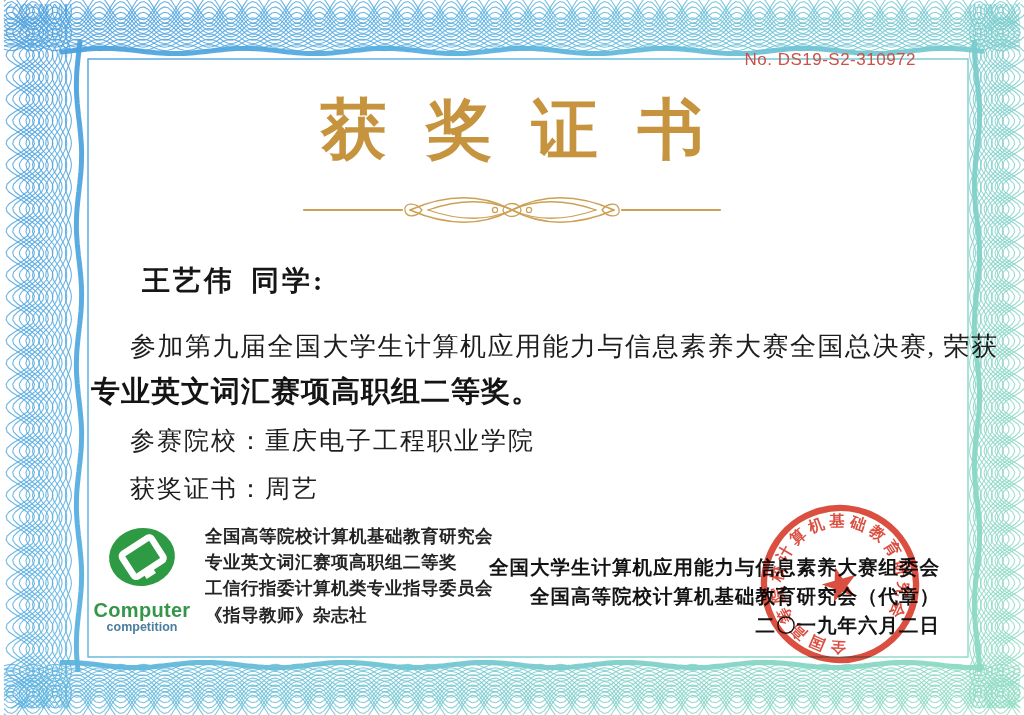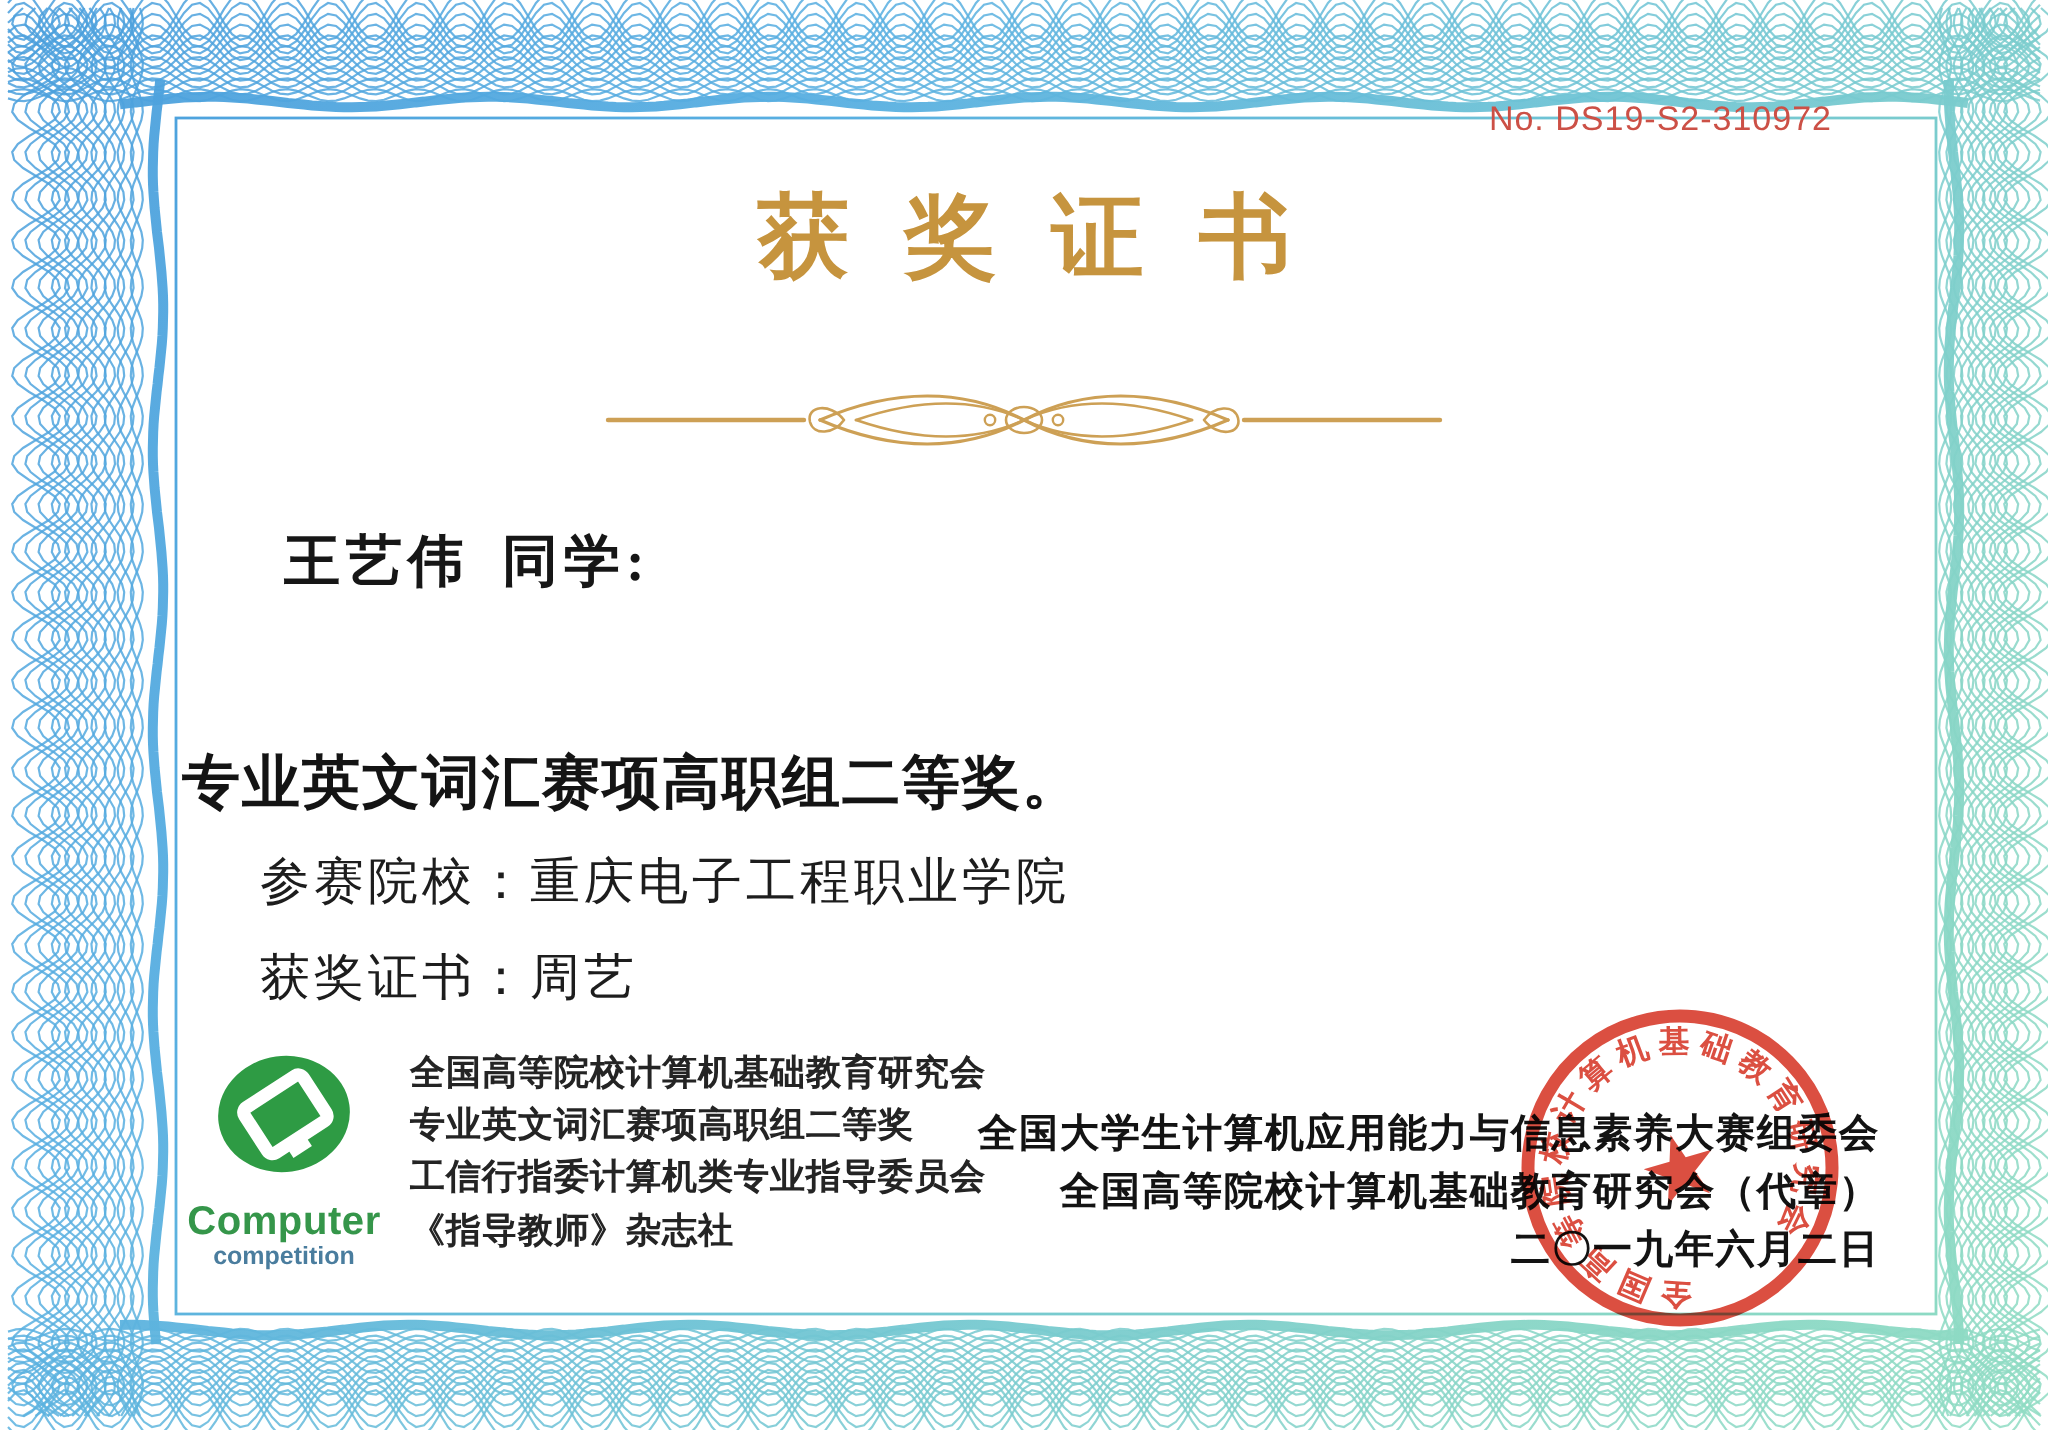--- a/index.html
+++ b/index.html
@@ -8,21 +8,21 @@
     overflow:hidden;font-family:"Liberation Serif", serif;
   }
   #border-svg,#flourish-svg{position:absolute;left:0;top:0;}
   .abs{position:absolute;}
   #serial{
     top:50px;right:108px;font-family:"Liberation Sans",sans-serif;
     font-size:17px;letter-spacing:.5px;color:#cc5046;font-weight:500;
   }
   #title{
     left:0;right:0;top:94px;text-align:center;
-    font-size:46px;font-weight:bold;color:#c6943e;
+    font-size:66px;font-weight:bold;color:#c6943e;
     letter-spacing:.60em;text-indent:.60em;line-height:1.1;
   }
   #flourish-svg{left:302px;top:190px;}
   #recipient{
     left:94px;top:262px;font-size:28px;font-weight:700;color:#161616;
     letter-spacing:3px;
     margin-left:48px;
   }
   #recipient .gap{display:inline-block;width:16px;}
   #body-line1{
@@ -173,20 +173,21 @@
       <ellipse cx="210" cy="20" rx="9" ry="6.5" stroke-width="1.3"></ellipse>
       <circle cx="193" cy="20" r="2.6" stroke-width="1.2"></circle>
       <circle cx="227" cy="20" r="2.6" stroke-width="1.2"></circle>
     </g>
   </svg>
 
   <div id="recipient" class="abs">
     <span>王艺伟</span><span class="gap"></span><span>同学:</span>
   </div>
 
+  <div id="body-line1" class="abs">参加第九届全国大学生计算机应用能力与信息素养大赛全国总决赛, 荣获</div>
 
   <div id="school-line" class="abs">
     <span>参赛院校：</span><span>重庆电子工程职业学院</span>
   </div>
 
   <div id="award-line" class="abs">专业英文词汇赛项高职组二等奖。</div>
 
   <div id="teacher-line" class="abs">
     <span>获奖证书：</span><span>周艺</span>
   </div>

